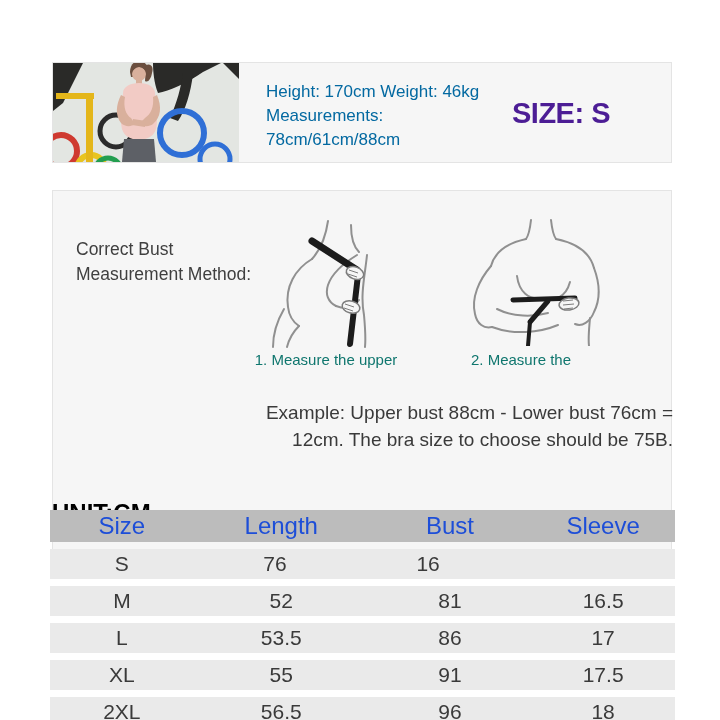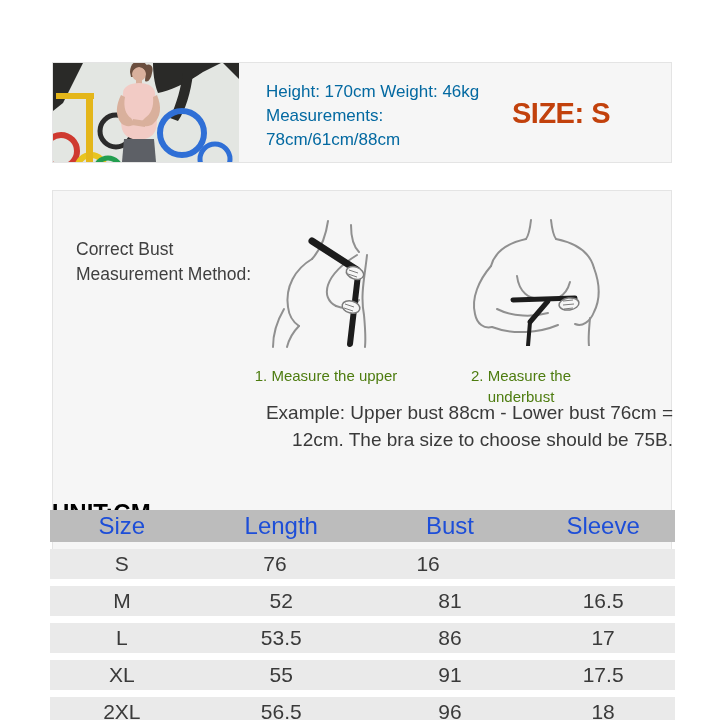--- a/index.html
+++ b/index.html
@@ -12,36 +12,36 @@
     position:absolute;left:52px;top:62px;width:620px;height:101px;
     background:#f6f6f6;border:1px solid #e4e4e4;box-sizing:border-box;
   }
   .model-photo{position:absolute;left:0;top:0;width:186px;height:99px;overflow:hidden;}
   .model-info{
     position:absolute;left:213px;top:17px;font-size:17px;line-height:24px;
     color:#0369a1;font-weight:500;white-space:nowrap;
   }
   .size-callout{
     position:absolute;left:413px;top:34px;width:190px;text-align:center;
-    font-size:29px;font-weight:700;color:#c2410c;letter-spacing:-0.5px;
+    font-size:29px;font-weight:700;color:#4c1d95;letter-spacing:-0.5px;
   }
   
   .guide-card{
     position:absolute;left:52px;top:190px;width:620px;height:360px;
     background:#f6f6f6;border:1px solid #e4e4e4;box-sizing:border-box;
   }
   .guide-title{
     position:absolute;left:23px;top:46px;font-size:17.5px;line-height:25px;
     color:#3f3f3f;font-weight:500;
   }
   .fig1{position:absolute;left:195px;top:20px;width:185px;height:137px;}
   .fig2{position:absolute;left:398px;top:25px;width:180px;height:130px;}
   .caption{
-    position:absolute;top:174px;width:200px;text-align:center;
-    font-size:15px;line-height:21px;color:#4d7c0f;
+    position:absolute;top:158px;width:200px;text-align:center;
+    font-size:15px;line-height:21px;color:#0f766e;
   }
   .caption1{left:173px;}
   .caption2{left:368px;}
   .example{
     position:absolute;left:115px;top:208px;width:505px;text-align:right;
     font-size:19px;line-height:27px;color:#3a3a3a;font-weight:500;
   }
   
   .unit-label{
     position:absolute;left:52px;top:479px;font-size:24px;font-weight:700;
@@ -168,21 +168,20 @@
             <path d="M113,93 L122,92"></path>
         </g>
       </svg>
     </div>
 
     <div class="caption caption1">
       <div>1. Measure the upper</div>
     </div>
     <div class="caption caption2">
       <div>2. Measure the</div>
-      <div>underbust</div>
     </div>
 
     <div class="example">
       <div>Example: Upper bust 88cm - Lower bust 76cm =</div>
       <div>12cm. The bra size to choose should be 75B.</div>
     </div>
   </div>
 
   <div class="unit-label">UNIT:CM</div>
 

